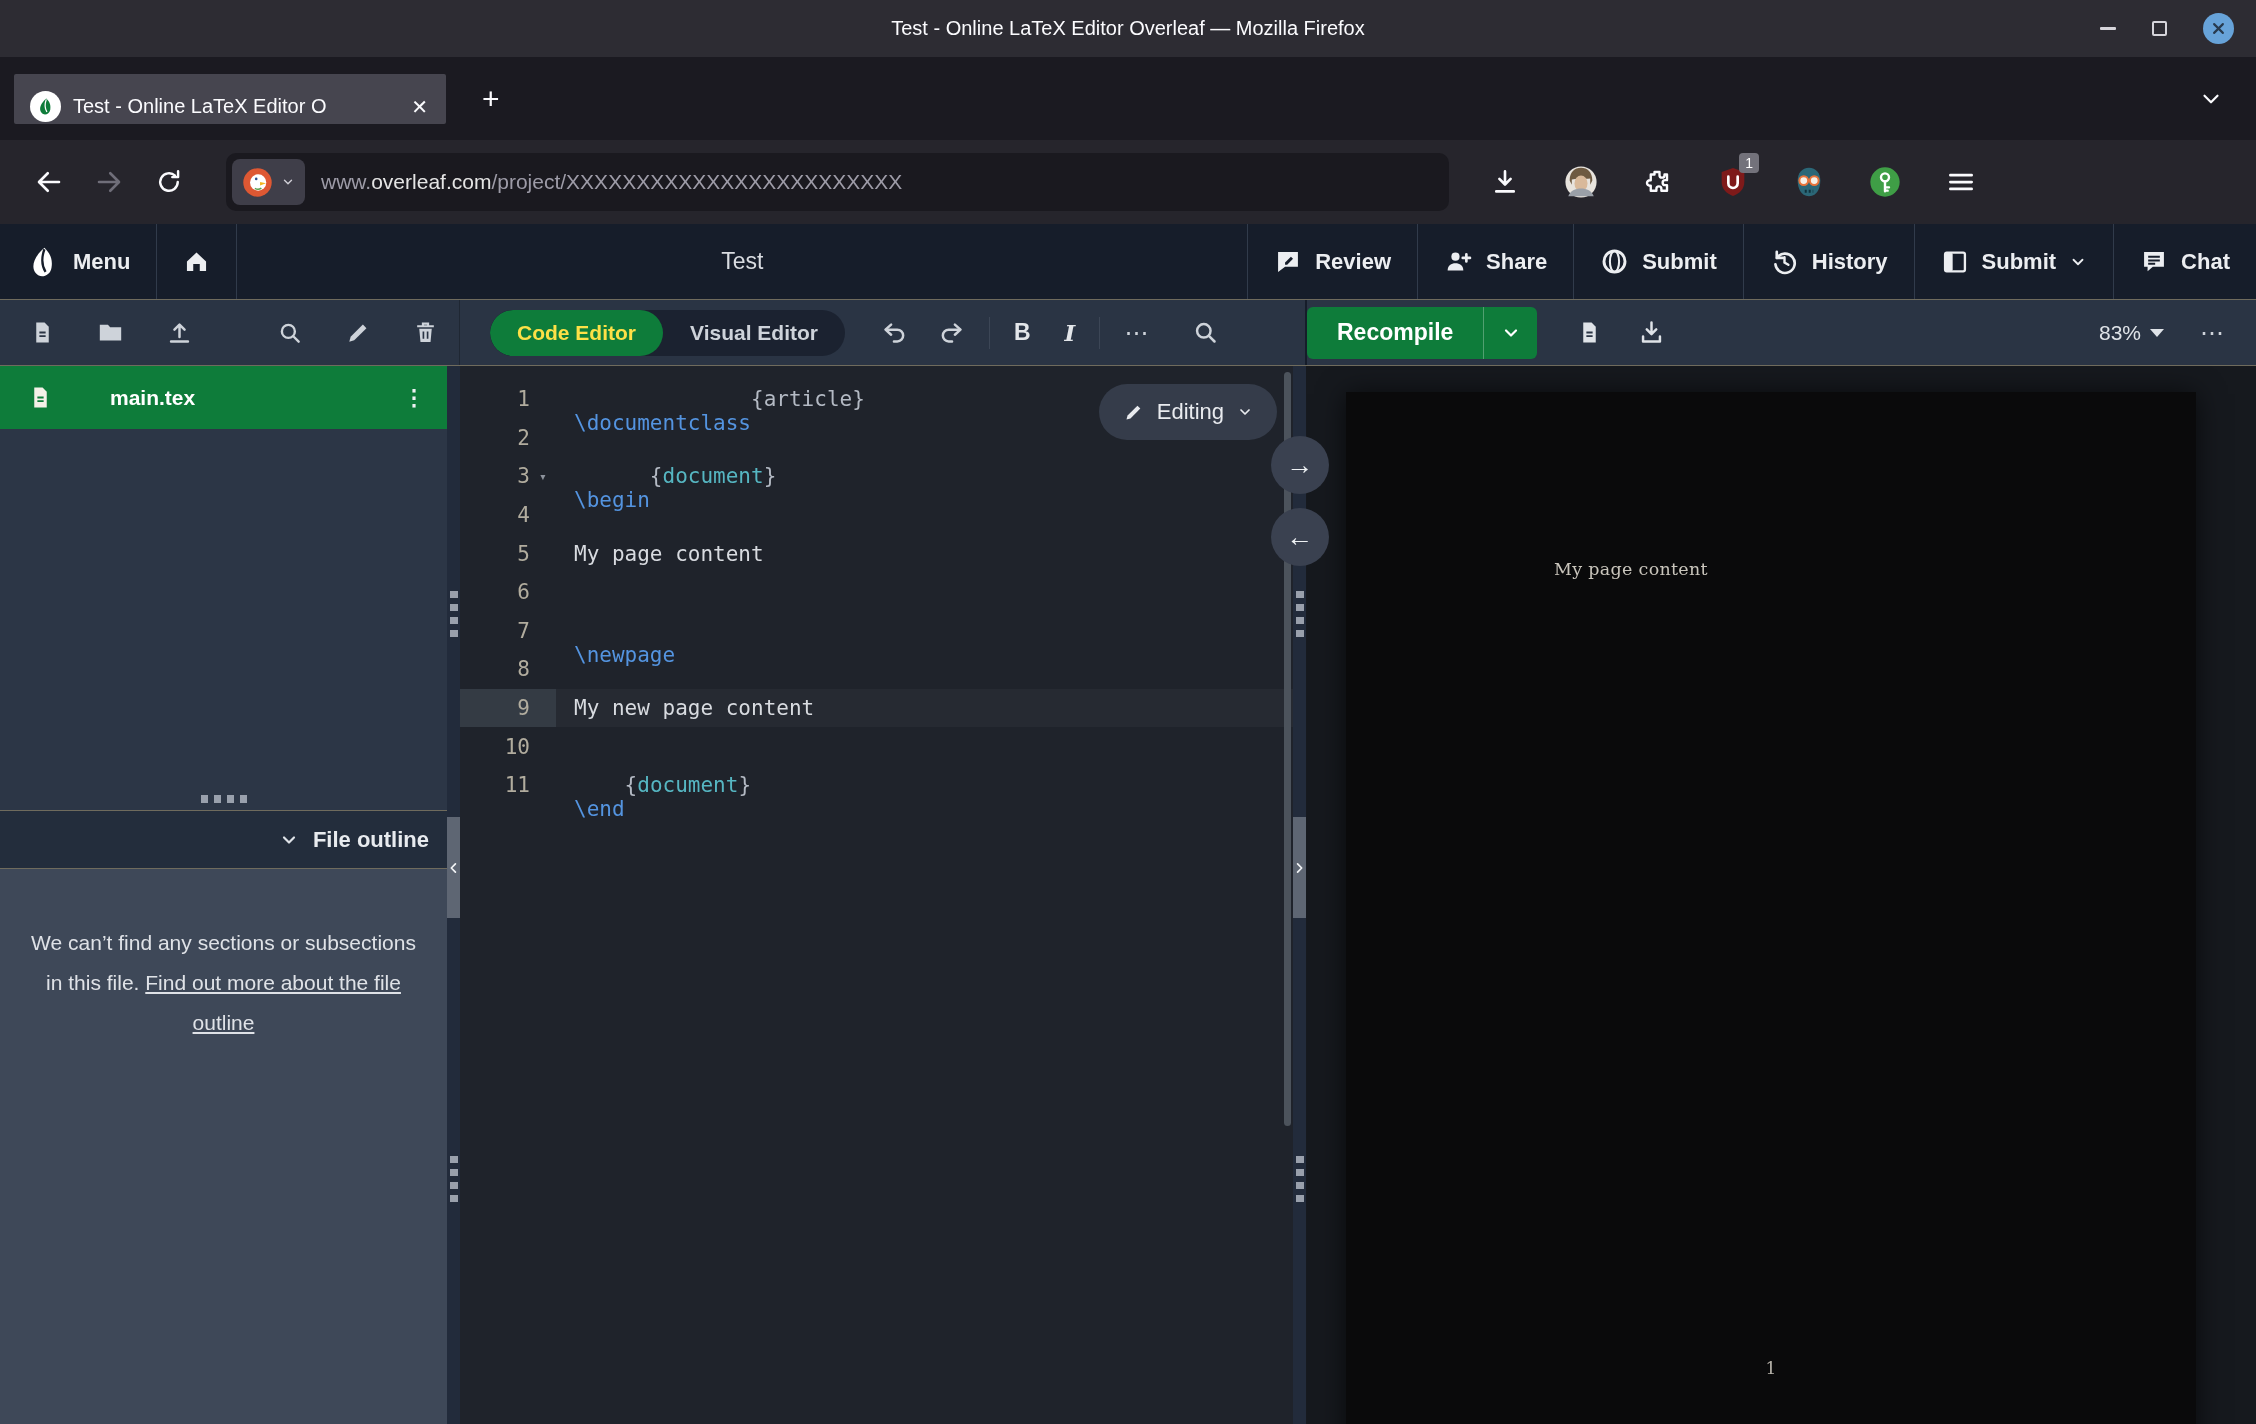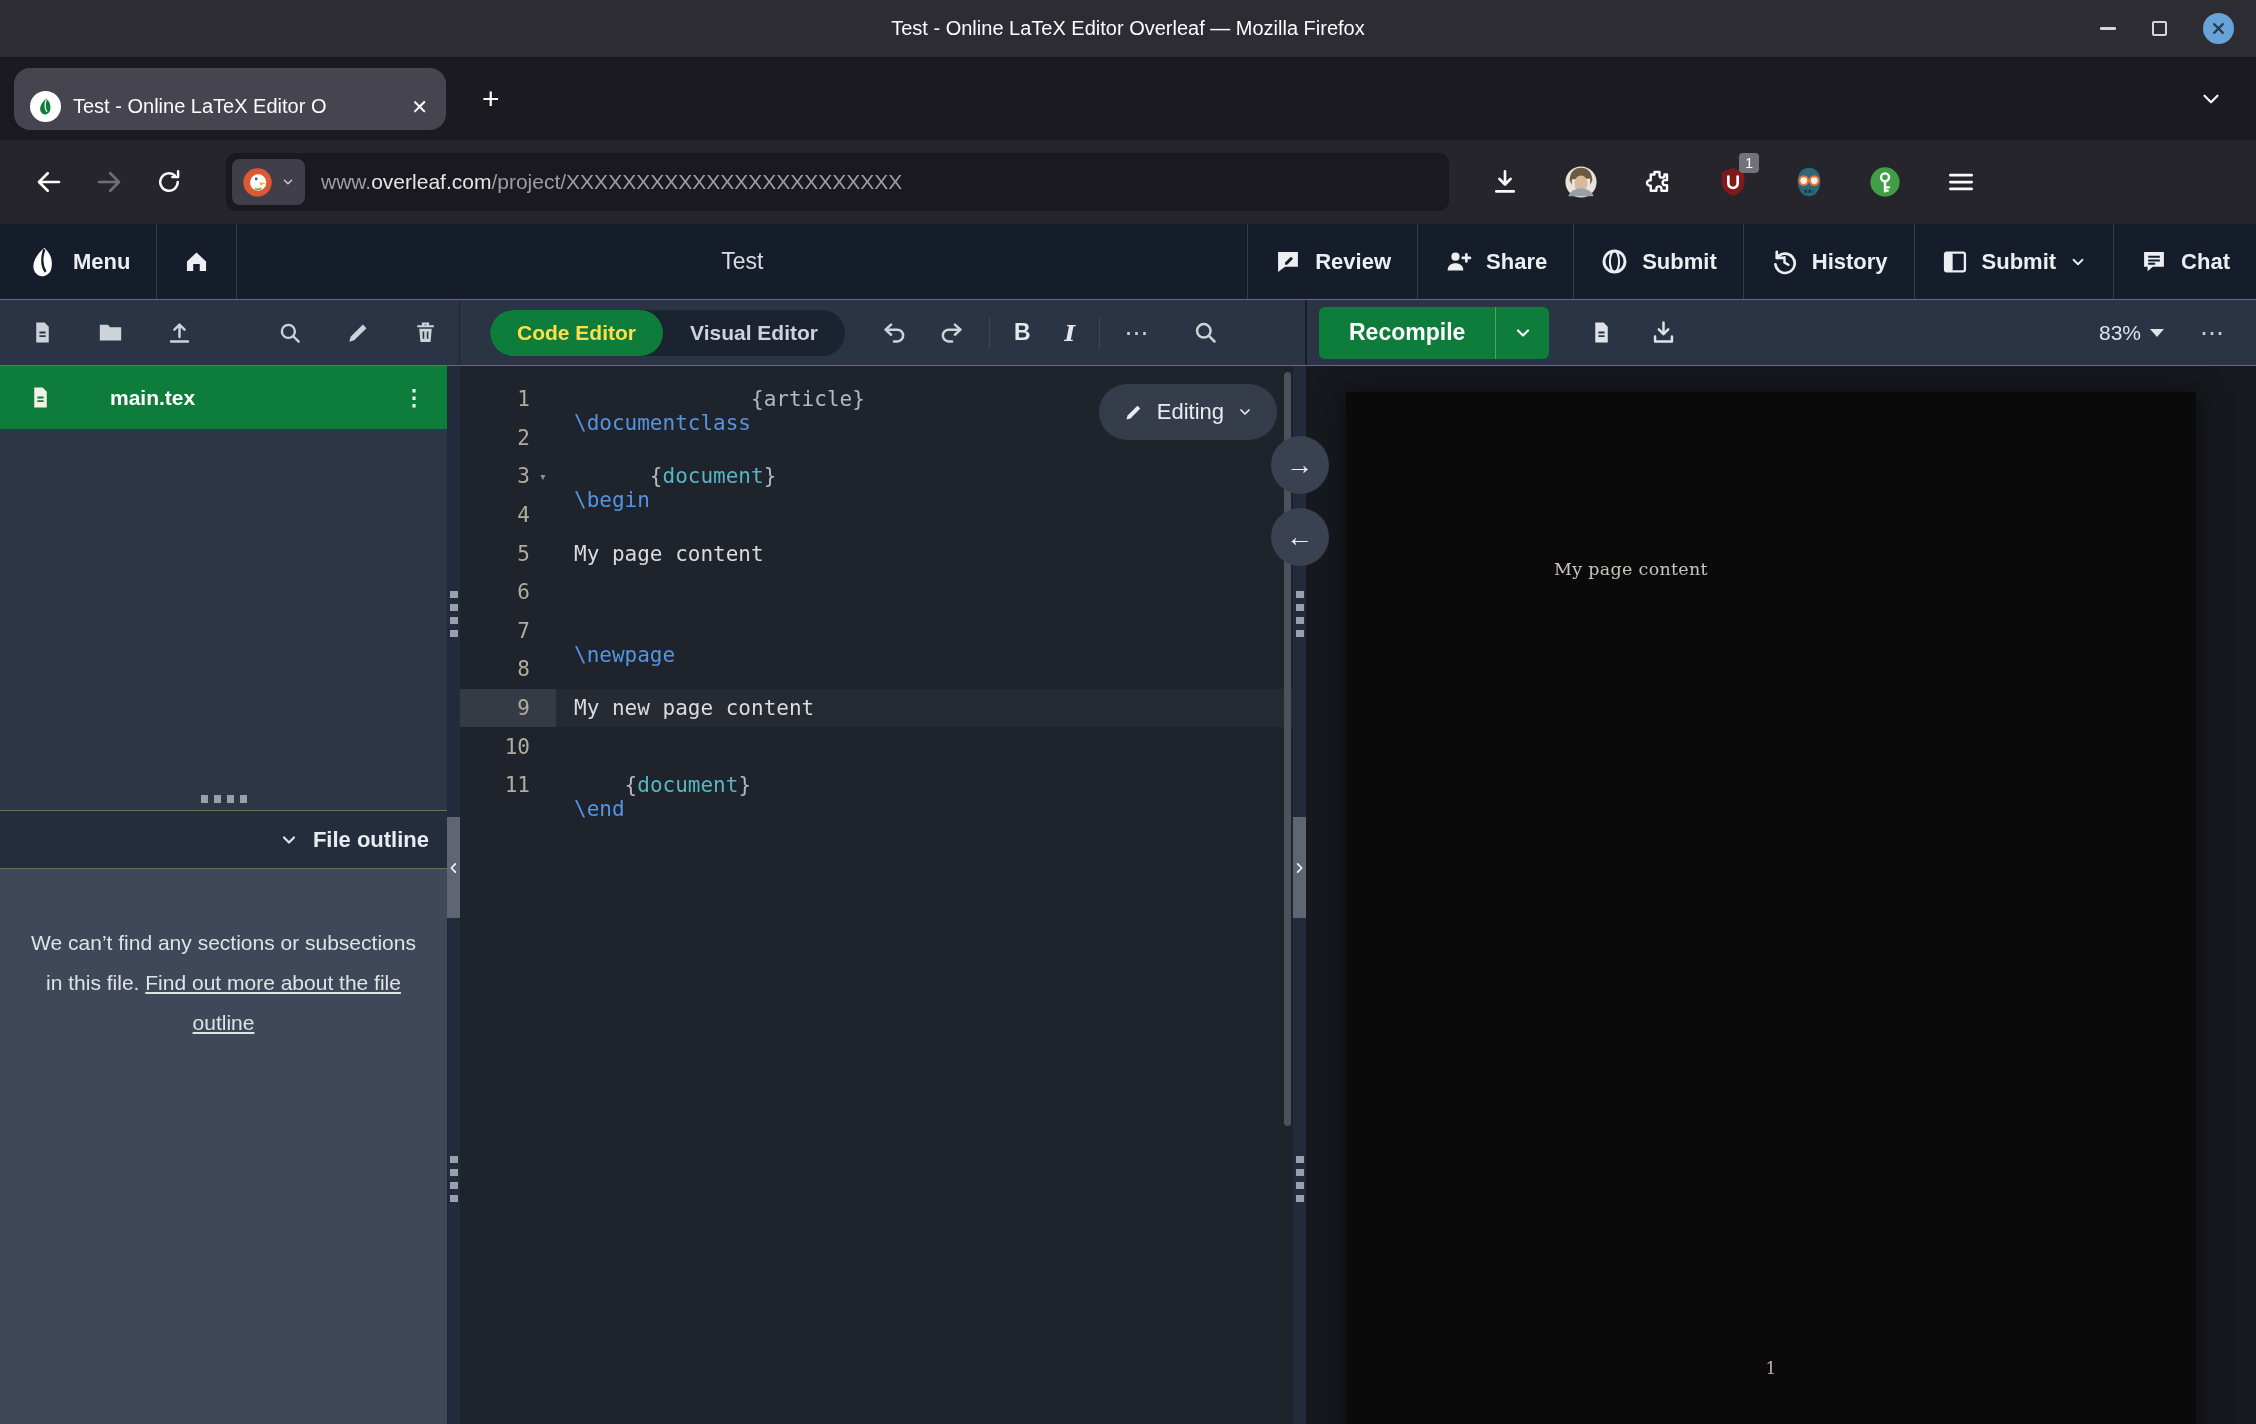--- a/index.html
+++ b/index.html
@@ -10,21 +10,21 @@
   
   .titlebar { height:57px; background:#2d2c33; display:flex; align-items:center; position:relative; flex:0 0 auto; }
   .win-title { flex:1; text-align:center; color:#fbfbfe; font-size:20px; }
   .win-controls { position:absolute; right:22px; top:0; height:57px; display:flex; align-items:center; gap:36px; }
   .win-min { width:16px; height:3px; background:#d6d5db; border-radius:1px; }
   .win-restore { width:15px; height:15px; border:2px solid #d6d5db; border-radius:2px; position:relative; }
   .win-close { width:31px; height:31px; border-radius:50%; background:#67a3d9; display:flex; align-items:center; justify-content:center; }
 
   
   .tabbar { height:83px; background:#1b1a21; display:flex; align-items:center; padding:0 14px; flex:0 0 auto; }
-  .tab { width:432px; height:62px; background:#46454f; border-radius:16px; display:flex; align-items:center; padding:16px 14px 0 16px; gap:12px; }
+  .tab { width:432px; height:50px; background:#46454f; border-radius:2px; display:flex; align-items:center; padding:16px 14px 0 16px; gap:12px; }
   .favicon { width:31px; height:31px; border-radius:50%; background:#ffffff; display:flex; align-items:center; justify-content:center; flex:0 0 auto; }
   .tab-title { flex:1; color:#fbfbfe; font-size:20px; white-space:nowrap; overflow:hidden;
     -webkit-mask-image:linear-gradient(90deg,#000 80%,transparent 98%); mask-image:linear-gradient(90deg,#000 80%,transparent 98%); }
   .tab-close { color:#fbfbfe; font-size:20px; padding:2px 4px; }
   .newtab { color:#fbfbfe; font-size:30px; font-weight:300; margin-left:28px; padding:0 8px; }
   .tab-spacer { flex:1; }
   .alltabs { margin-right:18px; color:#fbfbfe; display:flex; }
 
   
   .navbar { height:84px; background:#26252c; display:flex; align-items:center; padding:0 24px; gap:10px; flex:0 0 auto; }
@@ -46,21 +46,21 @@
   .h-title { flex:1; display:flex; align-items:center; justify-content:center; color:#d9dce1; font-size:23px; }
   .h-right { display:flex; align-items:stretch; }
   .h-right .hbtn { border-left:1px solid #313b4b; border-right:none; }
 
   
   .ol-toolbar { height:66px; display:flex; background:#2a3444; border-bottom:1px solid #6f6b5d; flex:0 0 auto; color:#ced3da; }
   .tsec { display:flex; align-items:center; }
   .tsec.files { width:460px; padding:0 34px 0 30px; gap:42px; border-right:1px solid rgba(0,0,0,.25); }
   .tsec.files .grow { flex:1; }
   .tsec.edtools { flex:1; padding-left:30px; }
-  .tsec.pdftools { width:951px; border-left:2px solid #161d2a; padding:0 30px 0 12px; }
+  .tsec.pdftools { width:951px; border-left:2px solid #161d2a; padding:0 30px 0 0; }
   .ticon { display:flex; align-items:center; justify-content:center; color:#ced3da; }
   .toggle-pill { height:46px; border-radius:23px; background:#1b2230; display:flex; align-items:center; overflow:hidden; }
   .toggle-seg { height:46px; display:flex; align-items:center; padding:0 27px; font-size:21px; font-weight:600; color:#ced3da; border-radius:23px; }
   .toggle-seg.active { background:#0e7c3a; color:#fde047; }
   .tsep { width:1px; height:32px; background:#3c4656; margin:0 24px; }
   .tgap { width:36px; }
   .b-label { font-size:23px; font-weight:700; color:#e3e6ea; }
   .i-label { font-size:23px; font-weight:700; font-style:italic; font-family:"DejaVu Serif",serif; color:#e3e6ea; }
   .ellipsis { font-size:24px; letter-spacing:2px; color:#ced3da; }
   .recompile { height:52px; border-radius:6px; background:#0e7c3a; display:flex; align-items:center; overflow:hidden; color:#fff; }

